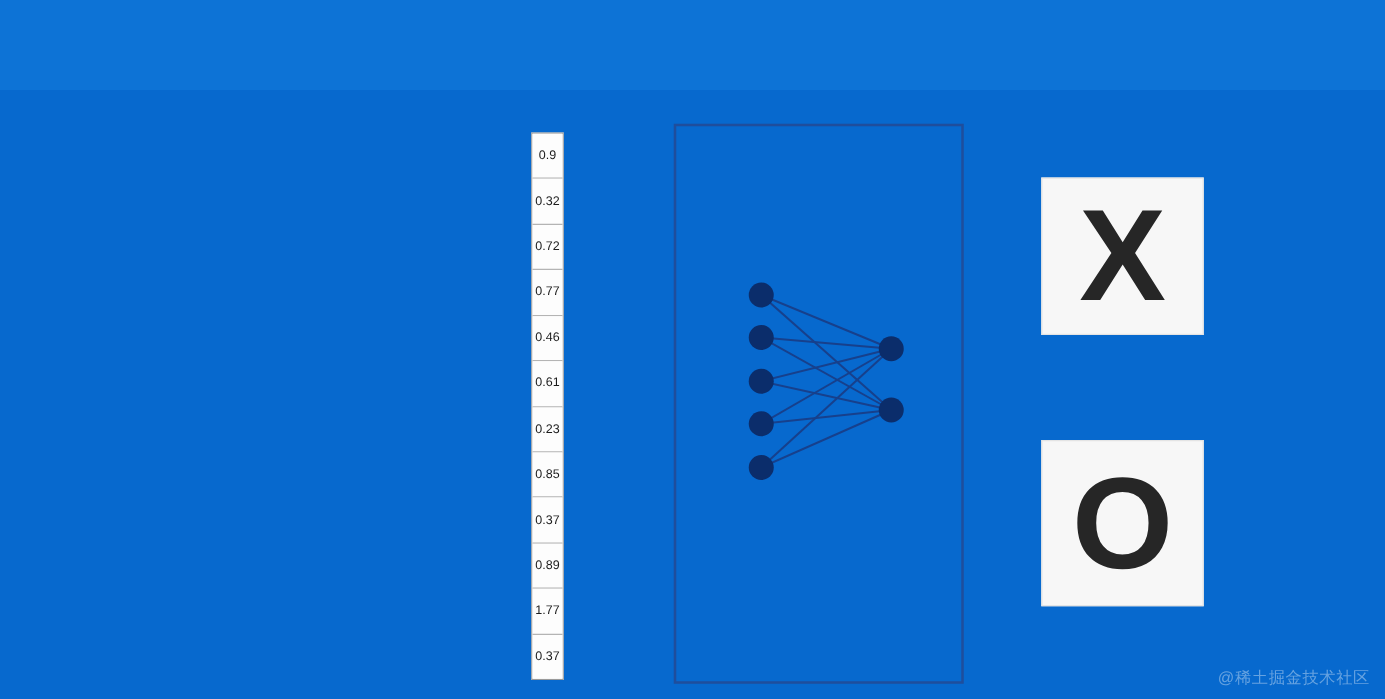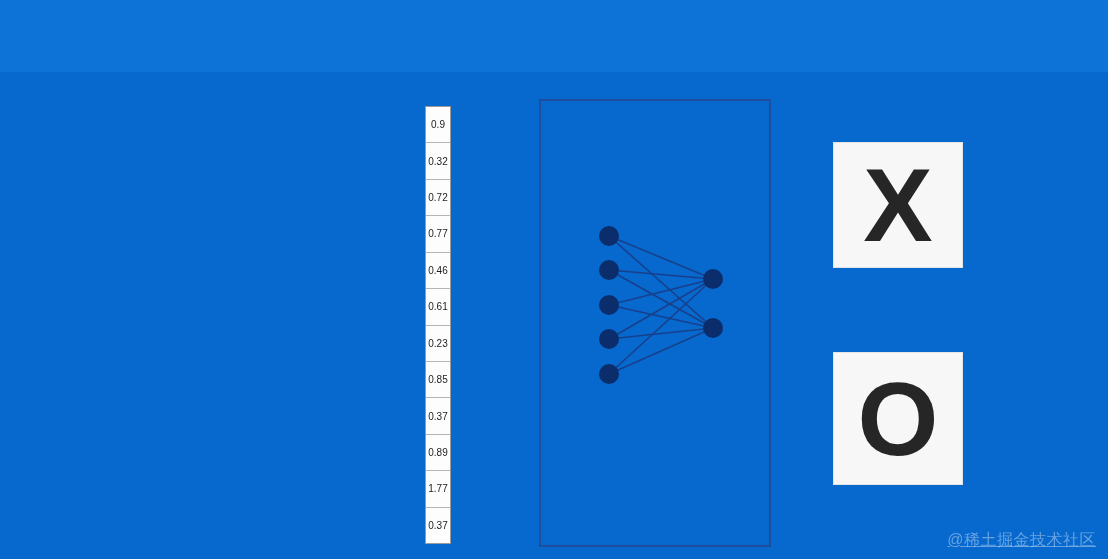--- a/index.html
+++ b/index.html
@@ -110,25 +110,24 @@
     width: 130px;
     height: 133px;
     font-size: 104px;
   }
 
   
   #watermark {
     position: absolute;
     right: 12px;
     bottom: 8px;
-    font-size: 16px;
+    font-size: 13px;
     color: rgba(196, 220, 244, 0.5);
     letter-spacing: 0.5px;
     white-space: nowrap;
-    text-decoration: underline;
   }
 </style>
 </head>
 <body>
 
 <div id="stage">
 
   <div id="title-band"></div>
 
   <div id="feature-list">

